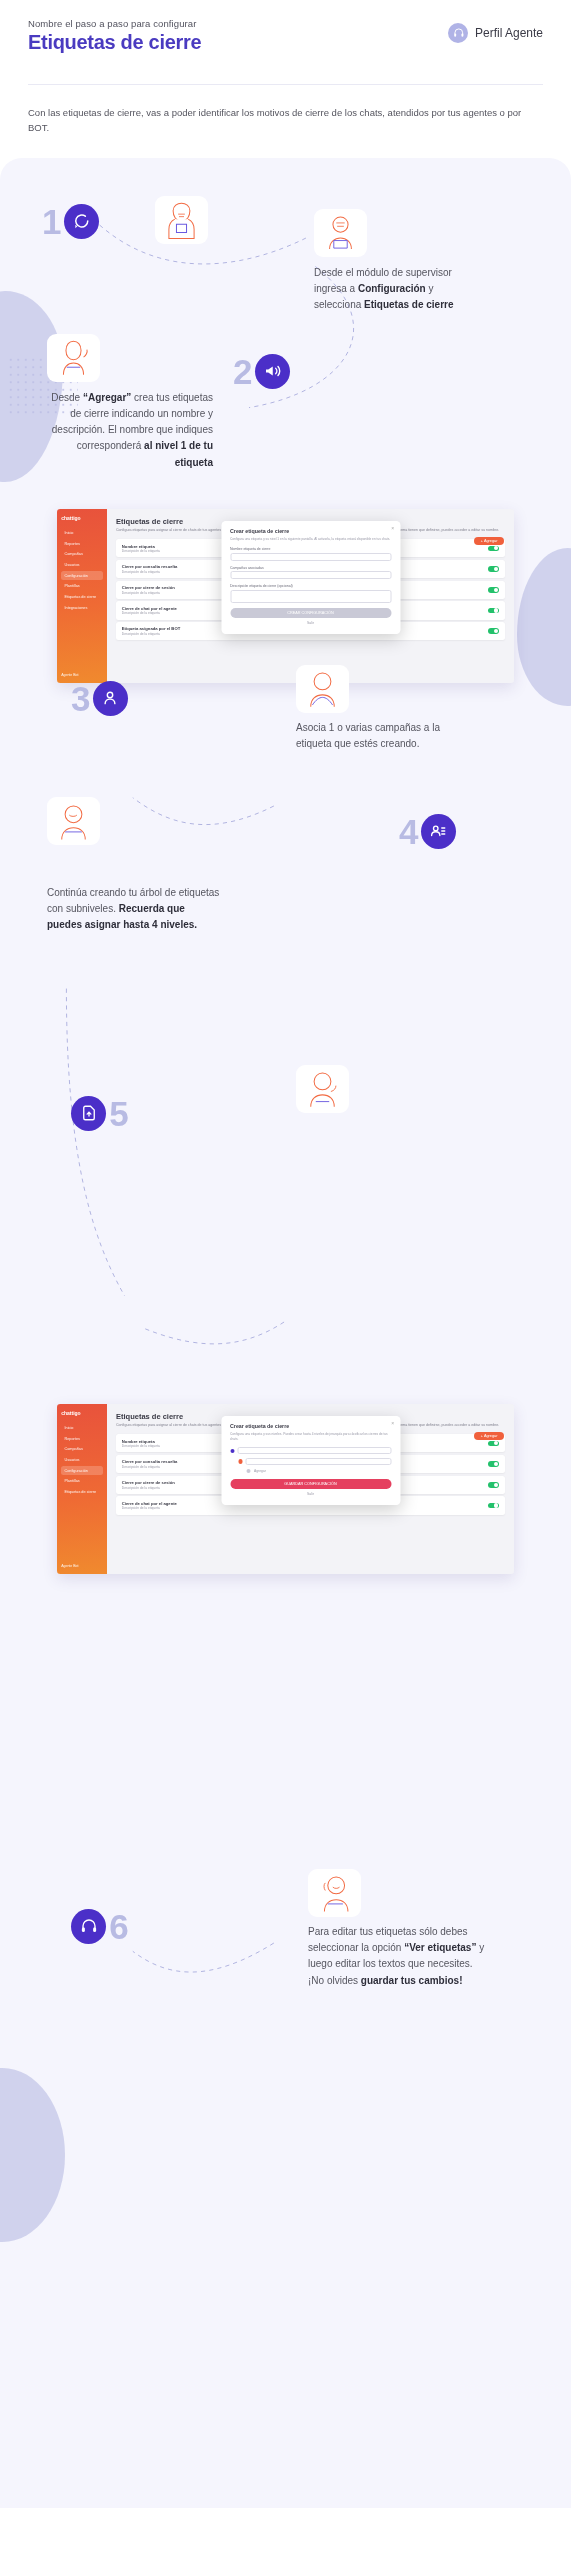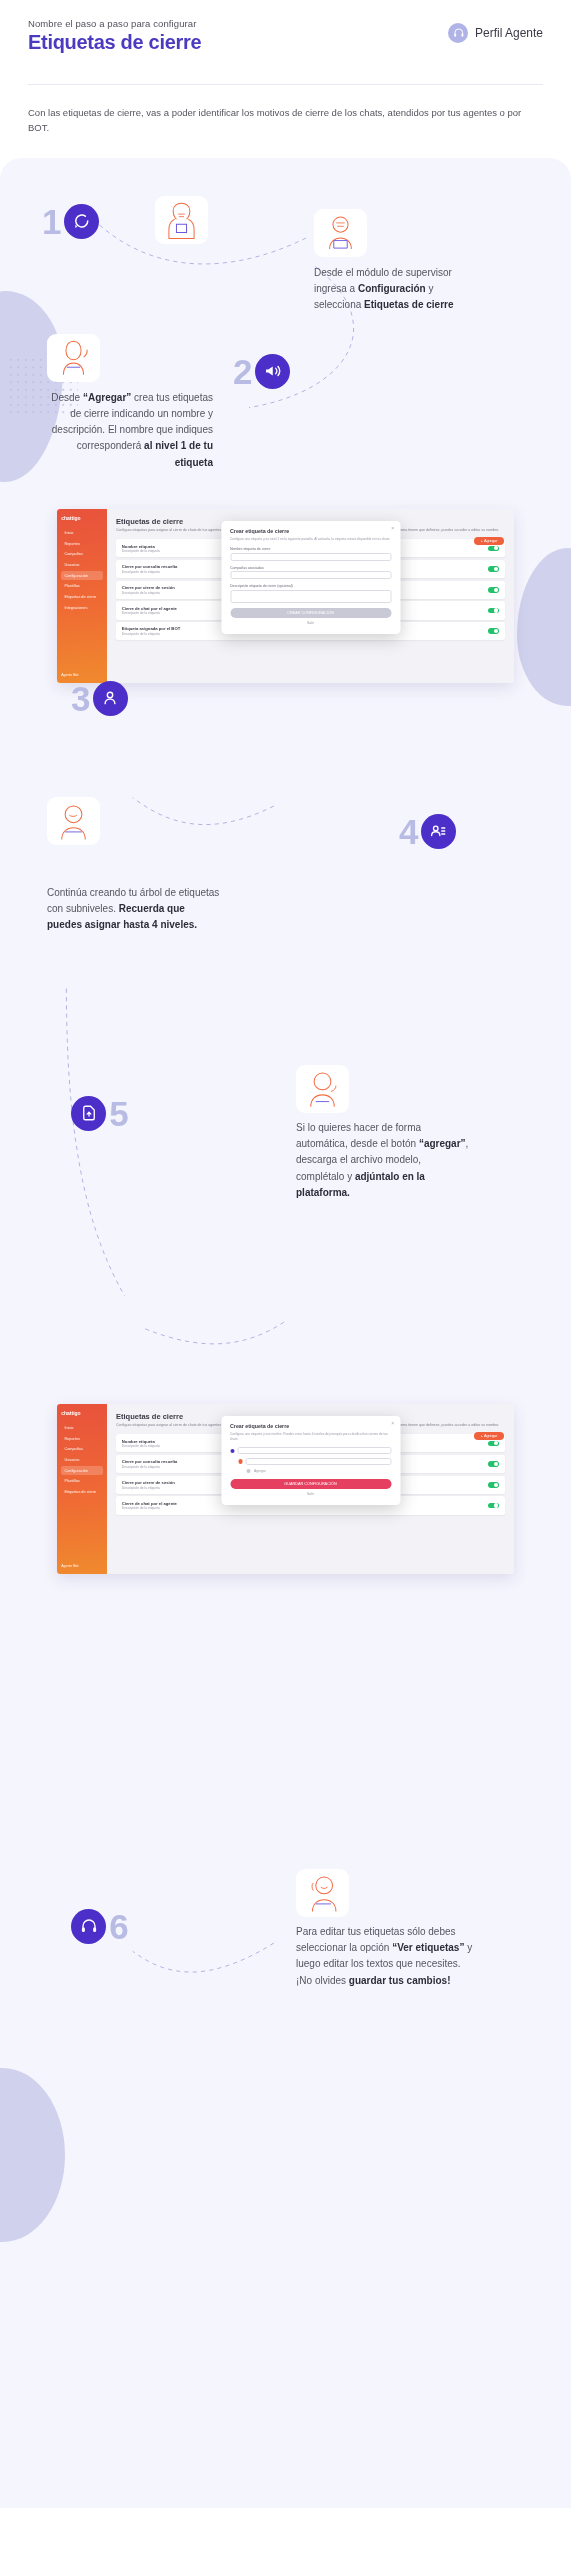--- a/index.html
+++ b/index.html
@@ -380,20 +380,31 @@
   <div class="badge-group" style="position:absolute; left:71px; top:523px;">
     <span class="step-num">3</span>
     <span class="step-icon">
       <svg width="18" height="18" viewBox="0 0 24 24" fill="none" stroke="#fff" stroke-width="1.9" stroke-linecap="round">
         <circle cx="12" cy="8" r="3.6"></circle>
         <path d="M5.5 19.5c0-3.6 2.9-6 6.5-6s6.5 2.4 6.5 6"></path>
       </svg>
     </span>
   </div>
 
+  <div style="position:absolute; left:296px; top:507px; width:166px;">
+    <div class="illus" style="margin-bottom:7.5px;">
+      <svg width="47" height="42" viewBox="0 0 56 50">
+        <rect width="56" height="50" fill="#fff"></rect>
+        <circle cx="28" cy="16" r="10" fill="none" stroke="#f26b43" stroke-width="1.2"></circle>
+        <path d="M14 46c0-9 6-14 14-14s14 5 14 14" fill="none" stroke="#f26b43" stroke-width="1.2"></path>
+        <path d="M16 44c4-6 8-9 12-9s8 3 12 9" fill="none" stroke="#6a5ae0" stroke-width="1.1"></path>
+      </svg>
+    </div>
+    <div class="step-text" style="max-width:166px;">Asocia 1 o varias campañas a la etiqueta que estés creando.</div>
+  </div>
 
   <div style="position:absolute; left:47px; top:639px; width:174px;">
     <div class="illus" style="margin-bottom:7.5px;">
       <svg width="47" height="42" viewBox="0 0 56 50">
         <rect width="56" height="50" fill="#fff"></rect>
         <circle cx="28" cy="17" r="10" fill="none" stroke="#f26b43" stroke-width="1.2"></circle>
         <path d="M14 47c0-9 6-14 14-14s14 5 14 14" fill="none" stroke="#f26b43" stroke-width="1.2"></path>
         <path d="M23 18c1.5 2 7.5 2 9 0" stroke="#f26b43" stroke-width="1.1" fill="none"></path>
         <path d="M18 38h20" stroke="#6a5ae0" stroke-width="1.1"></path>
       </svg>
@@ -493,35 +504,34 @@
   <div style="position:absolute; left:296px; top:907px; width:174px;">
     <div class="illus" style="margin-bottom:7.5px;">
       <svg width="47" height="42" viewBox="0 0 56 50">
         <rect width="56" height="50" fill="#fff"></rect>
         <circle cx="28" cy="16" r="10" fill="none" stroke="#f26b43" stroke-width="1.2"></circle>
         <path d="M14 46c0-9 6-14 14-14s14 5 14 14" fill="none" stroke="#f26b43" stroke-width="1.2"></path>
         <path d="M38 28c4-1 6-4 6-7" fill="none" stroke="#f26b43" stroke-width="1.1"></path>
         <path d="M20 40h16" stroke="#6a5ae0" stroke-width="1.1"></path>
       </svg>
     </div>
-    <div class="step-text" style="max-width:174px;">Si lo quieres hacer de forma automática, desde el botón <b>“agregar”</b>, descarga el archivo modelo, complétalo y <b>adjúntalo en la plataforma.</b></div>
   </div>
 
   <div class="badge-group" style="position:absolute; left:71px; top:1751px;">
     <span class="step-icon">
       <svg width="18" height="18" viewBox="0 0 24 24" fill="none" stroke="#fff" stroke-width="1.8" stroke-linecap="round">
         <path d="M4 14v-2a8 8 0 0116 0v2"></path>
         <rect x="2.5" y="13.5" width="4" height="6.5" rx="2" fill="#fff" stroke="none"></rect>
         <rect x="17.5" y="13.5" width="4" height="6.5" rx="2" fill="#fff" stroke="none"></rect>
       </svg>
     </span>
     <span class="step-num">6</span>
   </div>
 
-  <div style="position:absolute; left:296px; top:1711px; width:179px;">
+  <div style="position:absolute; left:308px; top:1711px; width:179px;">
     <div class="illus" style="margin-bottom:7.5px;">
       <svg width="47" height="42" viewBox="0 0 56 50">
         <rect width="56" height="50" fill="#fff"></rect>
         <circle cx="30" cy="16" r="10" fill="none" stroke="#f26b43" stroke-width="1.2"></circle>
         <path d="M16 47c0-9 6-14 14-14s14 5 14 14" fill="none" stroke="#f26b43" stroke-width="1.2"></path>
         <path d="M17 22c-2-3-2-7 0-9" fill="none" stroke="#f26b43" stroke-width="1.1"></path>
         <path d="M26 18c2 2 6 2 8 0" fill="none" stroke="#f26b43" stroke-width="1.1"></path>
         <path d="M20 38h18" stroke="#6a5ae0" stroke-width="1.1"></path>
       </svg>
     </div>

